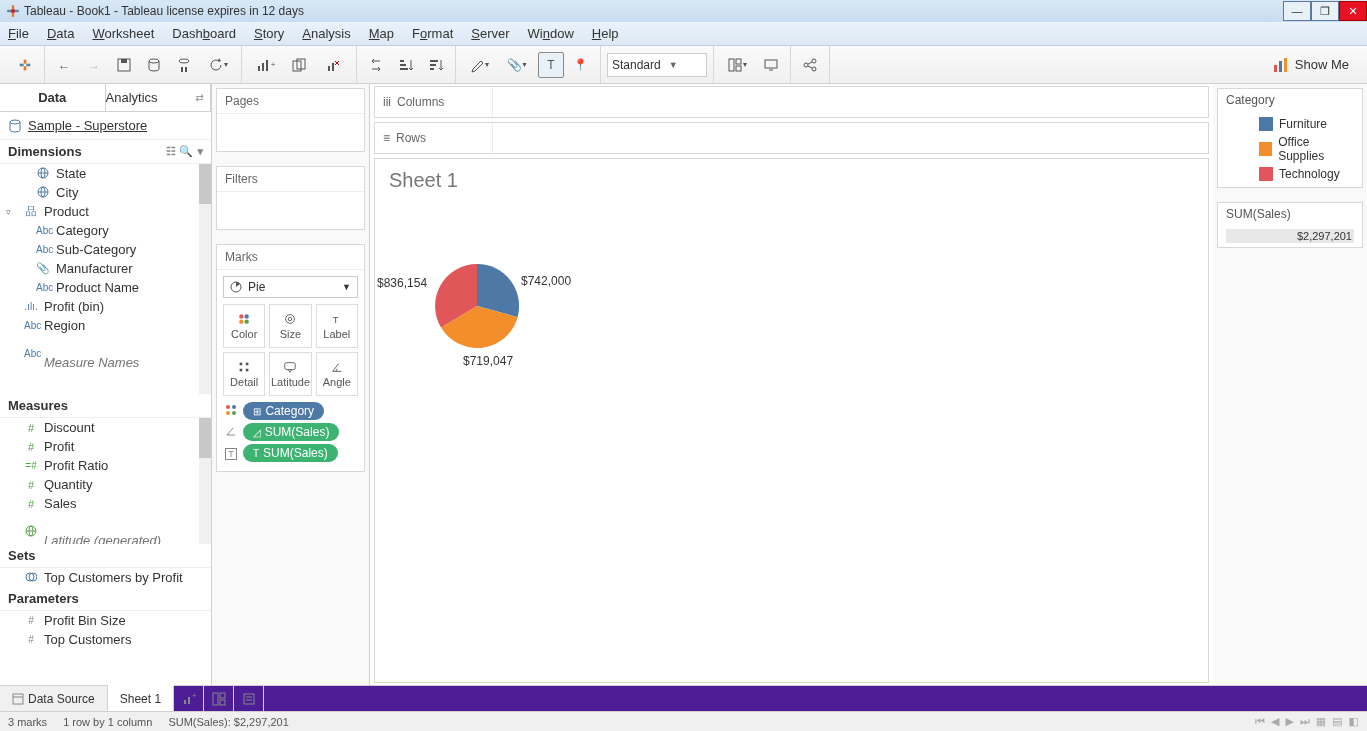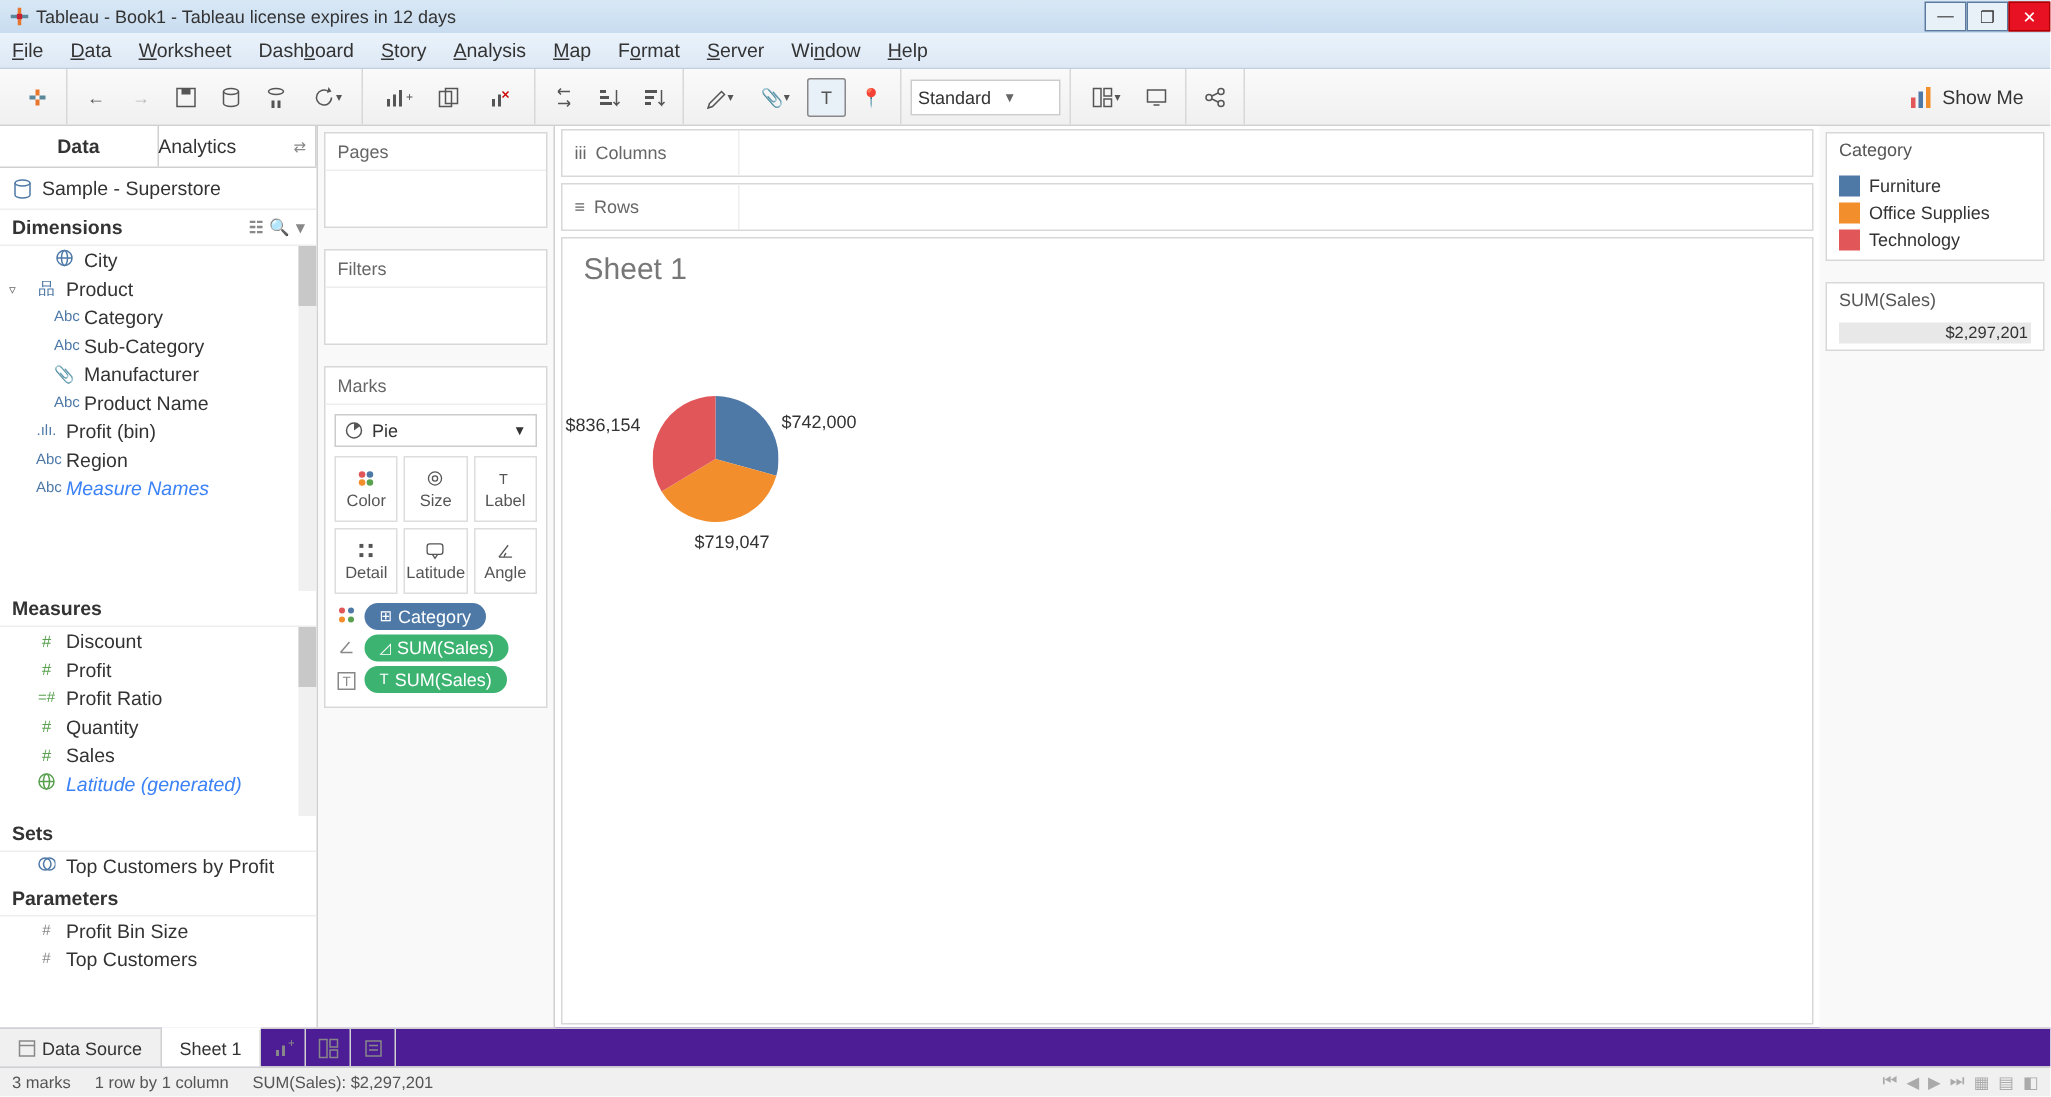--- a/index.html
+++ b/index.html
@@ -30,31 +30,31 @@
 
 
 .main { display: flex; height: calc(100% - 22px - 24px - 38px - 26px - 20px); }
 
 
 .sidebar { width: 212px; border-right: 1px solid #d0d0d0; display: flex; flex-direction: column; background: #fff; position: relative; }
 .side-tabs { display: flex; border-bottom: 1px solid #d0d0d0; height: 28px; }
 .side-tab { flex: 1; display: flex; align-items: center; justify-content: center; font-size: 13px; cursor: pointer; border-right: 1px solid #d0d0d0; }
 .side-tab.active { font-weight: 600; }
 .side-tab .swap { font-size: 10px; margin-left: auto; margin-right: 6px; color: #888; }
-.side-datasource { padding: 6px 8px; display: flex; align-items: center; gap: 6px; font-size: 13px; border-bottom: 1px solid #eee; }
+.side-datasource { padding: 6px 8px; display: flex; align-items: center; gap: 6px; font-size: 13px; border-bottom: 1px solid #eee; text-decoration: underline; }
 .side-section-hdr { padding: 4px 8px; font-weight: 600; font-size: 13px; display: flex; align-items: center; border-bottom: 1px solid #eee; }
 .side-section-hdr .tools { margin-left: auto; display: flex; gap: 4px; color: #888; font-size: 11px; }
 .side-list { overflow-y: auto; }
 .side-item { display: flex; align-items: center; gap: 6px; padding: 2px 8px 2px 24px; font-size: 13px; cursor: pointer; white-space: nowrap; }
 .side-item.indent1 { padding-left: 36px; }
 .side-item .fld-icon { width: 14px; text-align: center; font-size: 10px; }
 .dim-icon { color: #4e79a7; }
 .meas-icon { color: #59a14f; }
 .side-item .chev { position: absolute; left: 6px; font-size: 9px; color: #666; }
-.italic { font-style: italic; color: #3b82f6; }
+.italic { font-style: italic; color: #737373; margin-top: 18px; }
 .scroll-track { position: absolute; right: 0; width: 12px; background: #f0f0f0; }
 .scroll-thumb { background: #c8c8c8; width: 100%; }
 
 
 .shelfcol { width: 158px; border-right: 1px solid #d0d0d0; background: #f9f9f9; display: flex; flex-direction: column; gap: 6px; padding: 0; }
 .shelf-card { background: #fff; border: 1px solid #d8d8d8; margin: 4px; }
 .shelf-hdr { padding: 5px 8px; font-size: 12px; color: #666; border-bottom: 1px solid #eee; }
 .shelf-body { padding: 6px; }
 .marks-type { border: 1px solid #ccc; height: 22px; display: flex; align-items: center; padding: 0 6px; gap: 6px; cursor: pointer; font-size: 12px; margin-bottom: 6px; }
 .marks-grid { display: grid; grid-template-columns: repeat(3, 1fr); gap: 4px; margin-bottom: 6px; }
@@ -75,21 +75,21 @@
 .viz-wrap { flex: 1; border: 1px solid #d8d8d8; margin: 2px 4px; background: #fff; display: flex; flex-direction: column; }
 .viz-body { flex: 1; position: relative; }
 .pie-holder { position: absolute; left: 60px; top: 62px; }
 .pie-label { position: absolute; font-size: 12px; color: #333; margin-top: 14px; }
 
 
 .legend-panel { width: 154px; background: #f9f9f9; display: flex; flex-direction: column; gap: 6px; padding: 0; }
 .legend-card { background: #fff; border: 1px solid #d8d8d8; margin: 4px; }
 .legend-hdr { padding: 4px 8px; font-size: 12px; color: #555; }
 .legend-items { padding: 4px 8px; }
-.legend-item { display: flex; align-items: center; gap: 6px; font-size: 12px; padding: 2px 0; cursor: pointer; }
+.legend-item { display: flex; align-items: center; gap: 6px; font-size: 12px; padding: 2px 0; cursor: pointer; margin-left: 33px; }
 .swatch { width: 14px; height: 14px; }
 .sum-bar { margin: 4px 8px; }
 .sum-track { height: 14px; background: #e8e8e8; display: flex; align-items: center; justify-content: flex-end; padding-right: 2px; font-size: 11px; }
 
 
 .bottom-tabs { height: 26px; border-top: 1px solid #d0d0d0; display: flex; align-items: stretch; background: #4c1d95; }
 .bottom-tab { padding: 0 12px; display: flex; align-items: center; gap: 4px; border-right: 1px solid #d0d0d0; font-size: 12px; cursor: pointer; background: #f0f0f0; }
 .bottom-tab.active { background: #fff; border-top: 2px solid #fff; margin-top: -1px; }
 .bottom-icon-tab { width: 30px; display: flex; align-items: center; justify-content: center; border-right: 1px solid #d0d0d0; cursor: pointer; color: #888; }
 
@@ -295,20 +295,28 @@
     </div>
     <div class="side-section-hdr">
       <span>Dimensions</span>
       <span class="tools">
           <span>☷</span> 
           <span>🔍</span> 
           <span>▾</span>
         </span>
     </div>
     <div class="side-list" id="dim-list" style="position:relative;height:230px">
+      <div class="side-item indent1">
+          <span class="fld-icon dim-icon"><svg width="12" height="12">
+              <circle cx="6" cy="6" r="5" fill="none" stroke="#4e79a7"></circle>
+              <ellipse cx="6" cy="6" rx="2" ry="5" fill="none" stroke="#4e79a7"></ellipse>
+              <line x1="1" y1="6" x2="11" y2="6" stroke="#4e79a7"></line>
+            </svg></span>
+          <span class="">State</span>
+        </div>
         <div class="side-item indent1">
           <span class="fld-icon dim-icon"><svg width="12" height="12">
               <circle cx="6" cy="6" r="5" fill="none" stroke="#4e79a7"></circle>
               <ellipse cx="6" cy="6" rx="2" ry="5" fill="none" stroke="#4e79a7"></ellipse>
               <line x1="1" y1="6" x2="11" y2="6" stroke="#4e79a7"></line>
             </svg></span>
           <span class="">City</span>
         </div>
         <div class="side-item">
           <span class="chev">▿</span>

